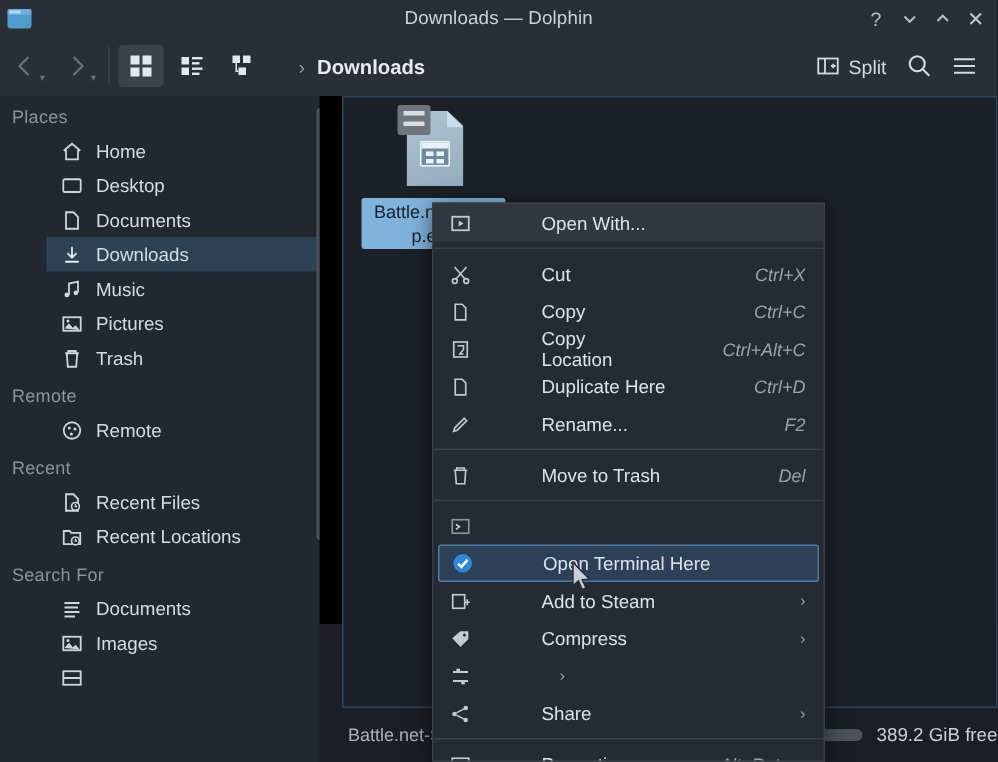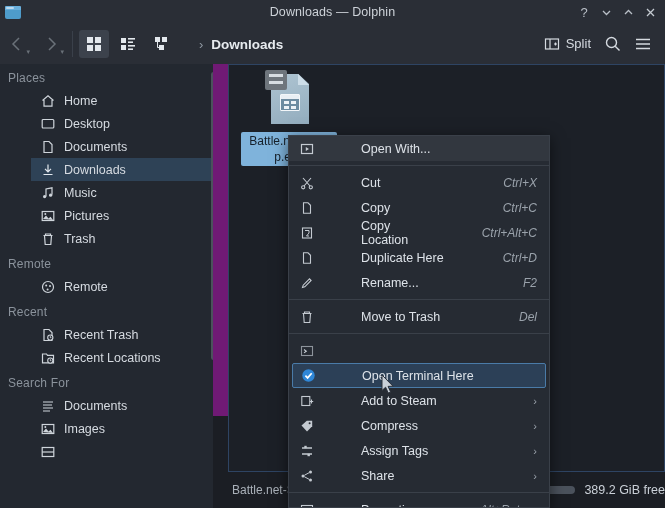--- a/index.html
+++ b/index.html
@@ -3,21 +3,21 @@
 <meta charset="utf-8">
 <style>
   * { margin:0; padding:0; box-sizing:border-box; }
   html, body {
     width:665px; height:508px;
     background:#1b1e24;
     font-family:"Liberation Sans", sans-serif;
     overflow:hidden;
     -webkit-font-smoothing:antialiased;
   }
-  .app { position:relative; width:665px; height:416px; background:#701a75; }
+  .app { position:relative; width:665px; height:416px; background:#000000; }
 
   
   .titlebar {
     position:absolute; left:0; top:0; width:665px; height:24px;
     background:#2a2e36;
     display:flex; align-items:center;
   }
   .win-icon {
     width:16px; height:13px; margin-left:5px; margin-top:1px;
     background:linear-gradient(#6ab0dd 0 4px, #4e9ccb 4px 100%);
@@ -62,21 +62,21 @@
     width:30px; height:28px; margin:0 2px; border-radius:3px;
     display:flex; align-items:center; justify-content:center;
   }
   .view-btn.active { background:#3c424c; }
   .breadcrumb {
     display:flex; align-items:center; margin-left:20px; gap:8px;
   }
   .bc-chevron { color:#9099a3; font-size:13px; }
   .bc-label { color:#e7ebef; font-size:13.5px; font-weight:bold; }
   .tb-right { margin-left:auto; display:flex; align-items:center; padding-right:8px; gap:2px; }
-  .split-btn { display:flex; align-items:flex-start; gap:6px; padding:4px 6px; border-radius:3px; }
+  .split-btn { display:flex; align-items:center; gap:6px; padding:4px 6px; border-radius:3px; }
   .split-btn span { color:#d5dae0; font-size:13px; }
   .icon-btn { width:28px; height:28px; display:flex; align-items:center; justify-content:center; }
 
   
   .sidebar {
     position:absolute; left:0; top:64px; width:213px; height:444px;
     background:#232830; overflow:hidden;
   }
   .sb-head {
     color:#8b939c; font-size:12px; padding:7px 0 4px 8px; letter-spacing:.2px;
@@ -370,21 +370,21 @@
 
     <div class="sb-head">Recent</div>
     <div class="sb-item">
       <span class="sb-icon">
         <svg width="14" height="14" viewBox="0 0 14 14">
             <path d="M3 1.5 h5 l3 3 v8 h-8 z" stroke="#cfd5db" stroke-width="1.2" fill="none"></path>
             <circle cx="9.3" cy="9.6" r="2.6" stroke="#cfd5db" stroke-width="1.1" fill="#232830"></circle>
             <path d="M9.3 8.2 v1.5 h1.1" stroke="#cfd5db" stroke-width="1" fill="none"></path>
           </svg>
       </span>
-      <span>Recent Trash</span>
+      <span>Recent Files</span>
     </div>
     <div class="sb-item">
       <span class="sb-icon">
         <svg width="14" height="14" viewBox="0 0 14 14">
             <path d="M1.5 3 h4 l1 1.3 h6 v7.5 h-11 z" stroke="#cfd5db" stroke-width="1.2" fill="none"></path>
             <circle cx="9.3" cy="9.6" r="2.6" stroke="#cfd5db" stroke-width="1.1" fill="#232830"></circle>
             <path d="M9.3 8.2 v1.5 h1.1" stroke="#cfd5db" stroke-width="1" fill="none"></path>
           </svg>
       </span>
       <span>Recent Locations</span>
@@ -570,21 +570,20 @@
     </div>
 
     <div class="mi">
       <span class="mi-icon">
         <svg width="14" height="14" viewBox="0 0 14 14">
             <path d="M2 4 h10 M2 10 h10" stroke="#c4cad1" stroke-width="1.4"></path>
             <rect x="4.3" y="1.8" width="2.4" height="2.4" fill="#c4cad1"></rect>
             <rect x="7.5" y="9.8" width="2.4" height="2.4" fill="#c4cad1"></rect>
           </svg>
       </span>
-      <span class="mi-label">Assign Tags</span>
       <span class="mi-arrow">›</span>
     </div>
 
     <div class="mi">
       <span class="mi-icon">
         <svg width="14" height="14" viewBox="0 0 14 14">
             <circle cx="10.5" cy="3" r="1.5" fill="#c4cad1"></circle>
             <circle cx="3" cy="7" r="1.5" fill="#c4cad1"></circle>
             <circle cx="10.5" cy="11" r="1.5" fill="#c4cad1"></circle>
             <path d="M4.3 6.3 L9.3 3.6 M4.3 7.7 L9.3 10.4" stroke="#c4cad1" stroke-width="1"></path>

